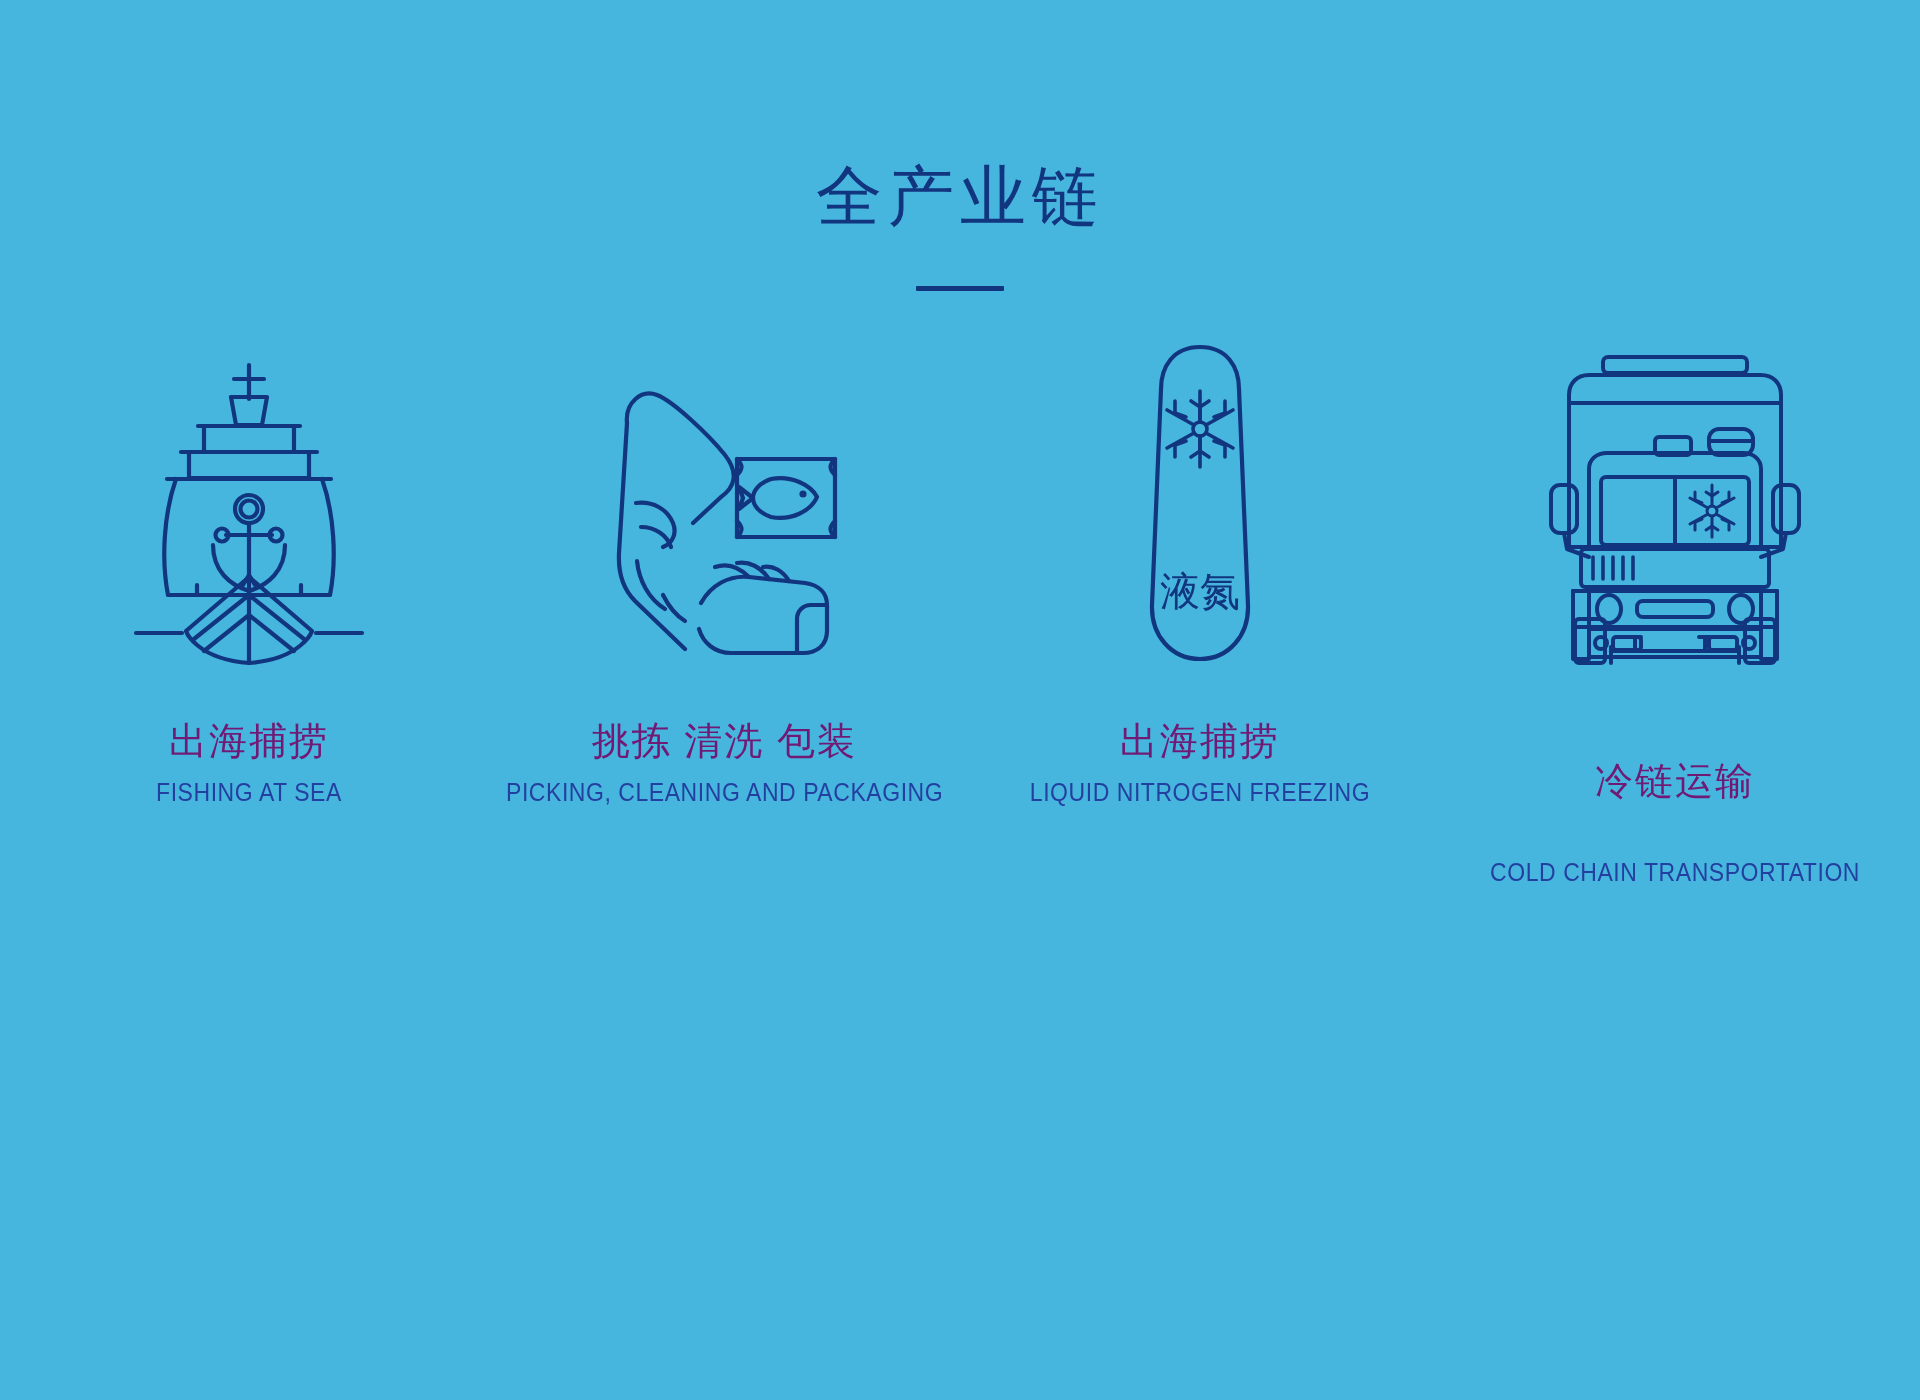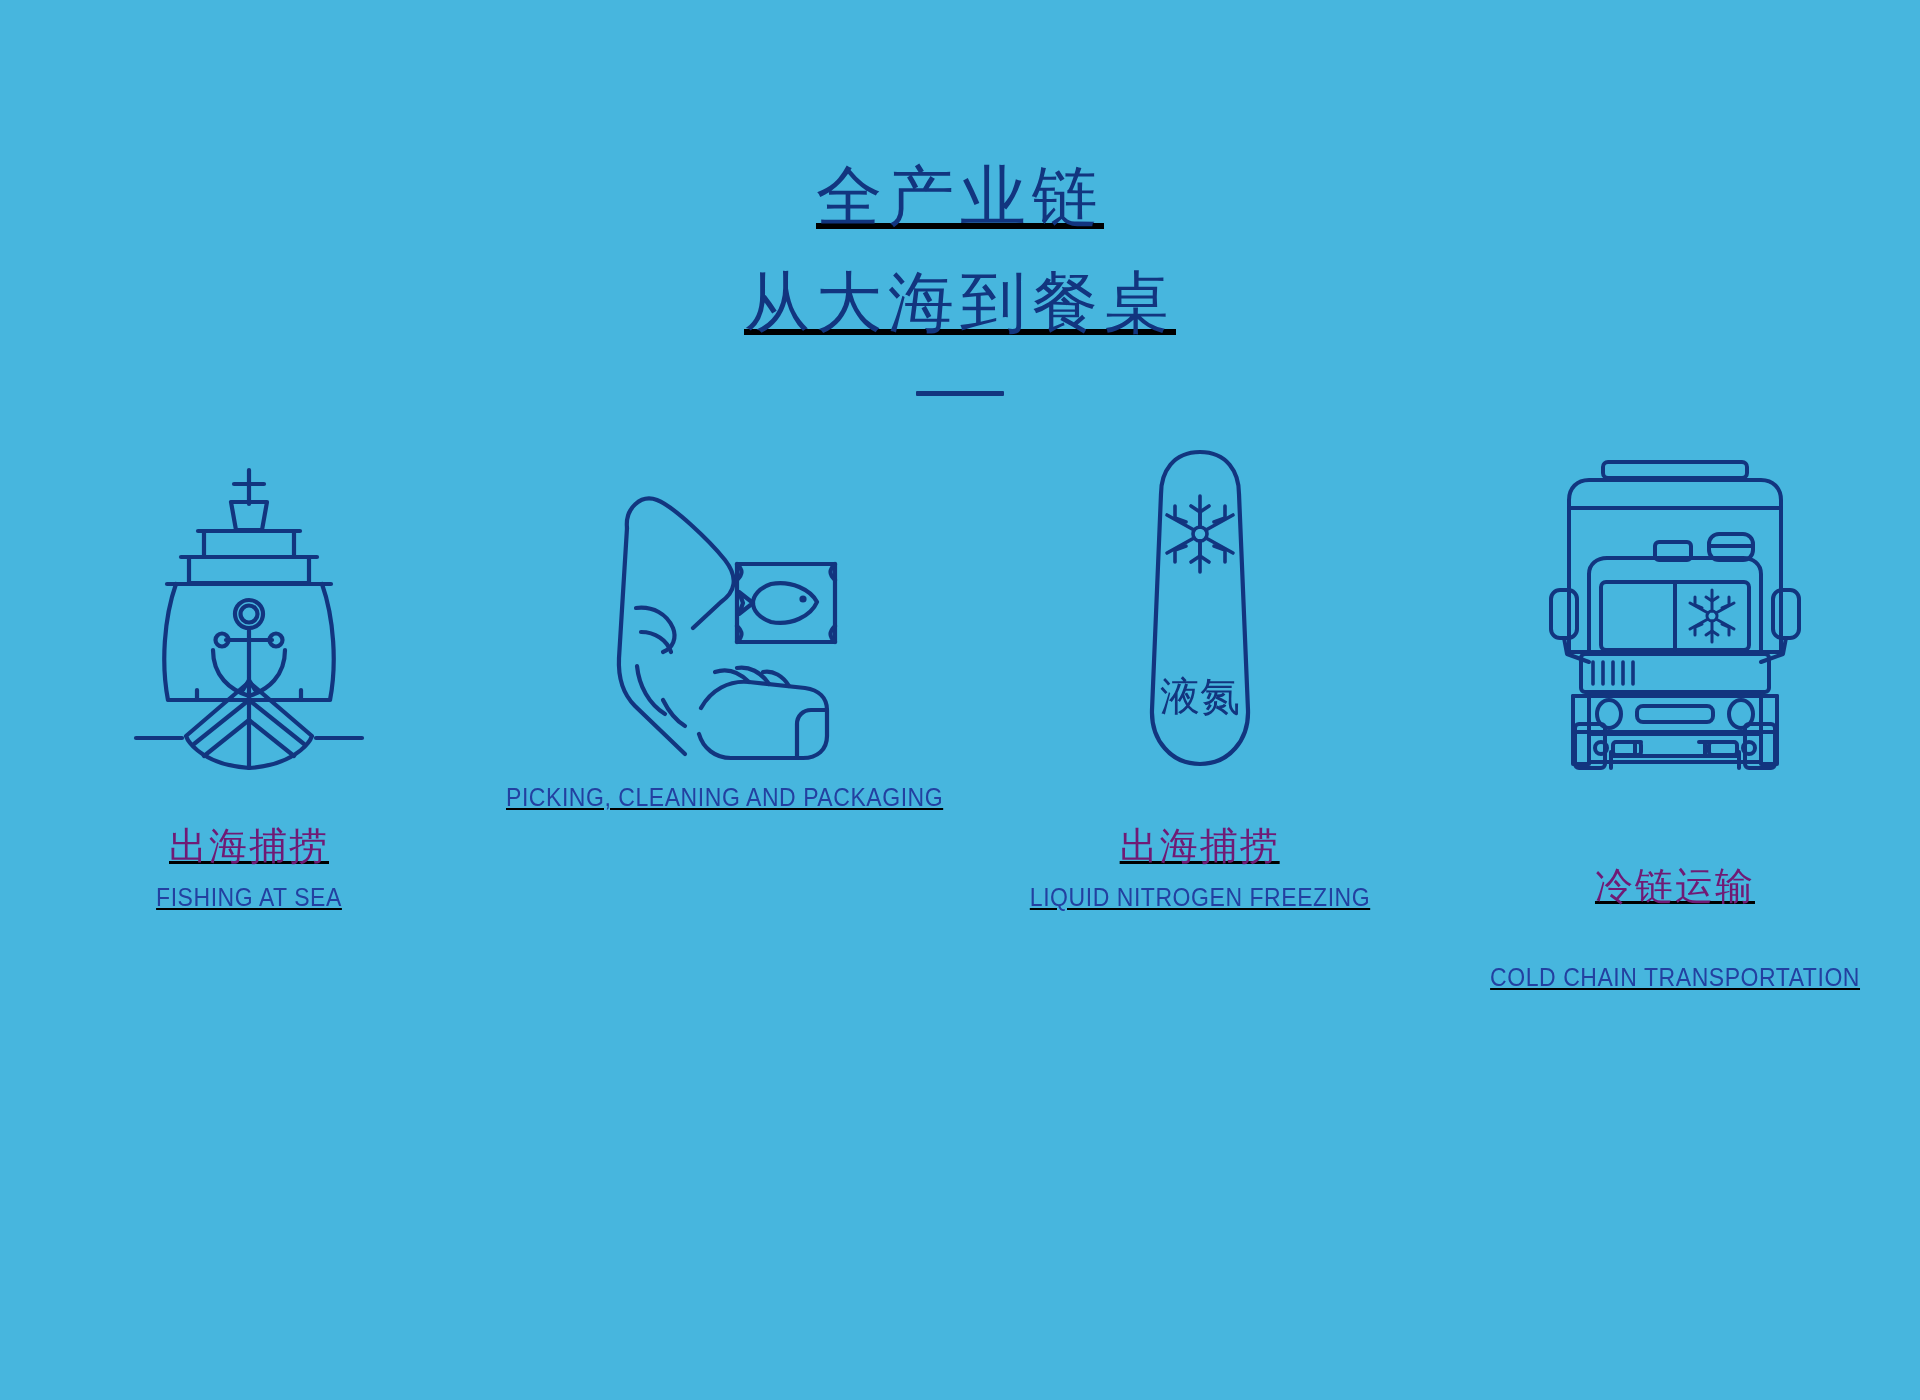--- a/index.html
+++ b/index.html
@@ -15,21 +15,20 @@
     overflow: hidden;
     position: relative;
   }
   .page {
     width: 1920px;
     height: 1400px;
     position: relative;
     display: flex;
     flex-direction: column;
     align-items: center;
-    text-decoration: underline;
   }
 
   
   .title-block {
     margin-top: 150px;
     display: flex;
     flex-direction: column;
     align-items: center;
   }
   .title-line {
@@ -104,21 +103,20 @@
   .step.s3 { }
   .step.s4 { margin-right: -10px; gap: 40px; }
 </style>
 </head>
 <body>
 
 <div class="page">
 
   <div class="title-block">
     <div class="title-line first">全产业链</div>
-    <div class="title-line second">从大海到餐桌</div>
     <div class="title-rule"></div>
   </div>
 
   <div class="steps">
 
     <div class="step s1">
       <div class="icon-wrap">
         <svg width="230" height="300" viewBox="0 0 230 300" fill="none" stroke="#12357f" stroke-width="4.2" stroke-linecap="round" stroke-linejoin="round">
 
           <line x1="115" y1="2" x2="115" y2="36"></line>
@@ -185,20 +183,21 @@
           <path d="M148 96 L246 96 L246 174 L148 174 Z"></path>
           <path d="M148 96 C154 102 154 106 148 112 M246 96 C240 102 240 106 246 112
                    M148 174 C154 168 154 164 148 158 M246 174 C240 168 240 164 246 158"></path>
 
           <path d="M182 116 C202 112 222 122 228 134 C222 148 202 158 182 154
                    C170 150 164 142 164 135 C164 128 170 120 182 116 Z"></path>
           <path d="M164 135 L150 124 L154 135 L150 146 Z"></path>
           <circle cx="214" cy="131" r="3.6" fill="#12357f" stroke="none"></circle>
         </svg>
       </div>
+      <div class="label-zh">挑拣 清洗 包装</div>
       <div class="label-en">PICKING, CLEANING AND PACKAGING</div>
     </div>
 
     <div class="step s3">
       <div class="icon-wrap">
         <svg width="130" height="320" viewBox="0 0 130 320" fill="none" stroke="#12357f" stroke-width="4.2" stroke-linecap="round" stroke-linejoin="round">
 
           <path d="M65 4 C92 4 104 24 104 46 L113 262
                    C114 292 94 316 65 316 C36 316 16 292 17 262 L26 46
                    C26 24 38 4 65 4 Z"></path>

